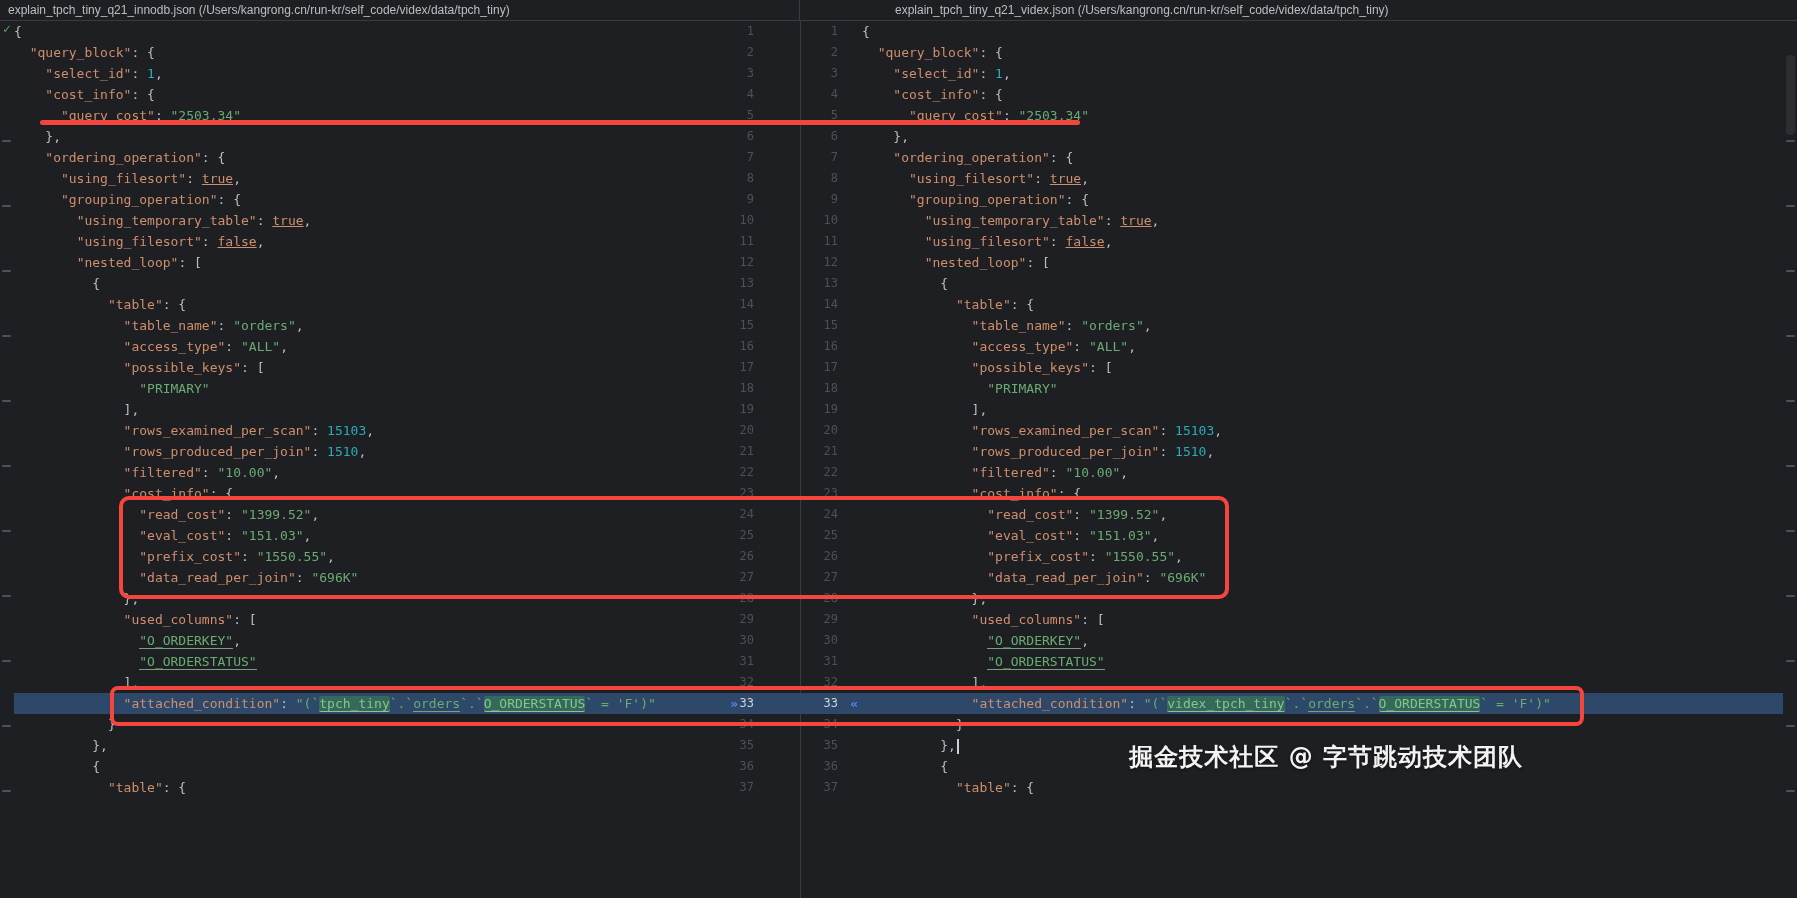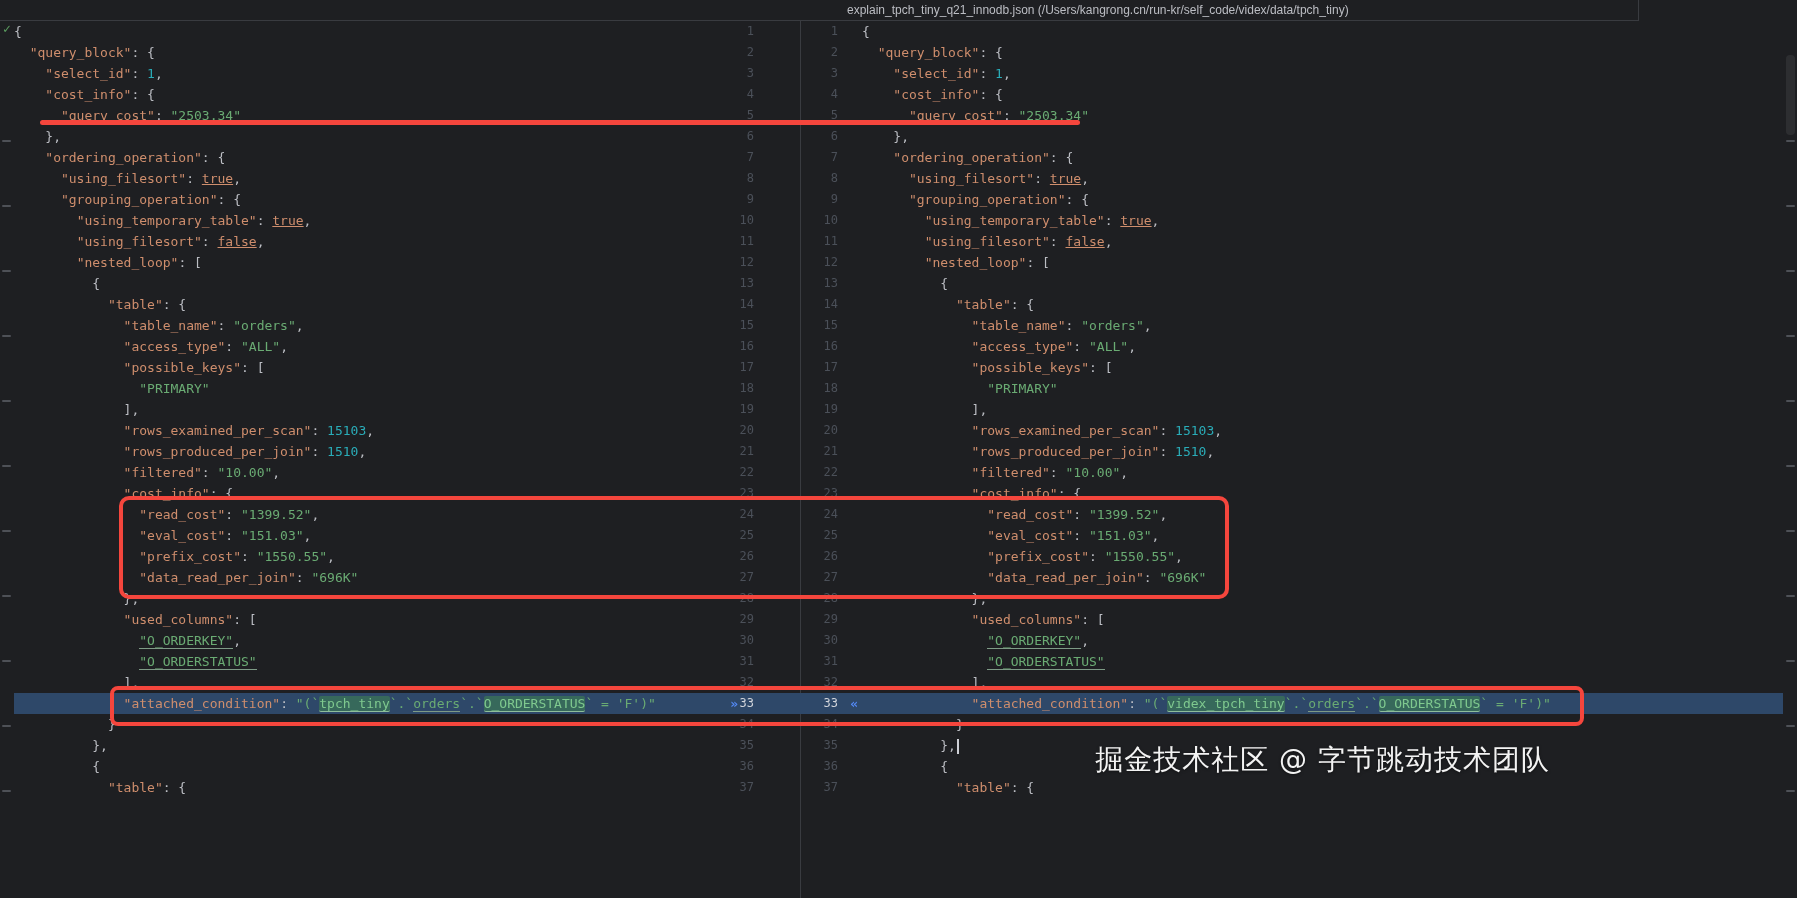--- a/index.html
+++ b/index.html
@@ -5,22 +5,22 @@
   :root{
     --bg:#1E1F22; --border:#393B40; --header_fg:#BCBEC4;
     --key:#CF8E6D; --string:#6AAB73; --number:#2AACB8; --bool:#CF8E6D; --punct:#BCBEC4;
     --line_number:#4B5059; --changed_line_bg:#2E4869; --word_change_bg:#37695B;
     --annotation:#F5463D; --chevron:#548AF7; --check:#5C9E60;
   }
   html,body{margin:0;padding:0;background:#111;}
   .screen{position:relative;width:1797px;height:898px;overflow:hidden;background:var(--bg);
           font-family:"DejaVu Sans Mono",monospace;}
   
-  .diff-header{position:absolute;left:0;top:0;width:1639px;height:20px;display:flex;
-               border-bottom:1px solid var(--border);background:var(--bg);z-index:4;justify-content:flex-end;}
+  .diff-header{position:absolute;left:0;top:0;width:1797px;height:20px;display:flex;
+               border-bottom:1px solid var(--border);background:var(--bg);z-index:4;}
   .diff-header .h{font-family:"Liberation Sans",sans-serif;font-size:12px;line-height:20px;
                   color:var(--header_fg);white-space:nowrap;overflow:hidden;box-sizing:border-box;}
   .h-left{width:800px;padding-left:8px;border-right:1px solid var(--border);}
   .h-right{flex:1;padding-left:95px;}
   
   .code-area{position:absolute;left:0;top:21px;width:1797px;z-index:2;}
   .code-row{display:flex;height:21px;font-size:13px;line-height:21px;white-space:pre;}
   .cell{box-sizing:border-box;height:21px;flex:none;}
   .stripe{width:14px;}
   .codeL{width:706px;overflow:hidden;}
@@ -48,31 +48,32 @@
   
   .marker{position:absolute;width:9px;height:2px;background:#4E5157;border-radius:1px;z-index:3;}
   .scroll-thumb{position:absolute;left:1786px;top:55px;width:9px;height:80px;background:rgba(255,255,255,0.07);
                 border-radius:4px;z-index:3;}
   
   .ann{position:absolute;z-index:6;pointer-events:none;}
   .ann-underline{left:40px;top:120px;width:1040px;height:5px;background:var(--annotation);border-radius:3px;}
   .ann-cost-box{left:119px;top:496px;width:1102px;height:95px;border:4px solid var(--annotation);border-radius:10px;}
   .ann-cond-box{left:110px;top:686px;width:1466px;height:32px;border:4px solid var(--annotation);border-radius:8px;}
   
-  .watermark{position:absolute;right:247px;top:741px;font-size:28px;font-weight:400;letter-spacing:1px;
+  .watermark{position:absolute;right:274px;top:741px;font-size:24px;font-weight:700;letter-spacing:1px;
              color:rgba(255,255,255,0.95);font-family:"DejaVu Sans",sans-serif;z-index:7;
              text-shadow:0 1px 3px rgba(0,0,0,0.5);white-space:nowrap;}
 </style>
 </head>
 <body>
 
 <div class="screen">
 
   <div class="diff-header">
     <div class="h h-left">explain_tpch_tiny_q21_innodb.json (/Users/kangrong.cn/run-kr/self_code/videx/data/tpch_tiny)</div>
+    <div class="h h-right">explain_tpch_tiny_q21_videx.json (/Users/kangrong.cn/run-kr/self_code/videx/data/tpch_tiny)</div>
   </div>
 
   <div class="pane-divider"></div>
 
   <div class="inspect-ok">✓</div>
 
   <div class="code-area">
       <div class="code-row"><div class="cell stripe"></div><div class="cell codeL"><span class="tok-pun">{</span></div><div class="cell gutL">1</div><div class="cell gutR">1</div><div class="cell codeR"><span class="tok-pun">{</span></div><div class="cell stripe"></div></div>
       <div class="code-row"><div class="cell stripe"></div><div class="cell codeL"><span class="tok-ws">  </span><span class="tok-key">"query_block"</span><span class="tok-pun">: {</span></div><div class="cell gutL">2</div><div class="cell gutR">2</div><div class="cell codeR"><span class="tok-ws">  </span><span class="tok-key">"query_block"</span><span class="tok-pun">: {</span></div><div class="cell stripe"></div></div>
       <div class="code-row"><div class="cell stripe"></div><div class="cell codeL"><span class="tok-ws">    </span><span class="tok-key">"select_id"</span><span class="tok-pun">: </span><span class="tok-num">1</span><span class="tok-pun">,</span></div><div class="cell gutL">3</div><div class="cell gutR">3</div><div class="cell codeR"><span class="tok-ws">    </span><span class="tok-key">"select_id"</span><span class="tok-pun">: </span><span class="tok-num">1</span><span class="tok-pun">,</span></div><div class="cell stripe"></div></div>

